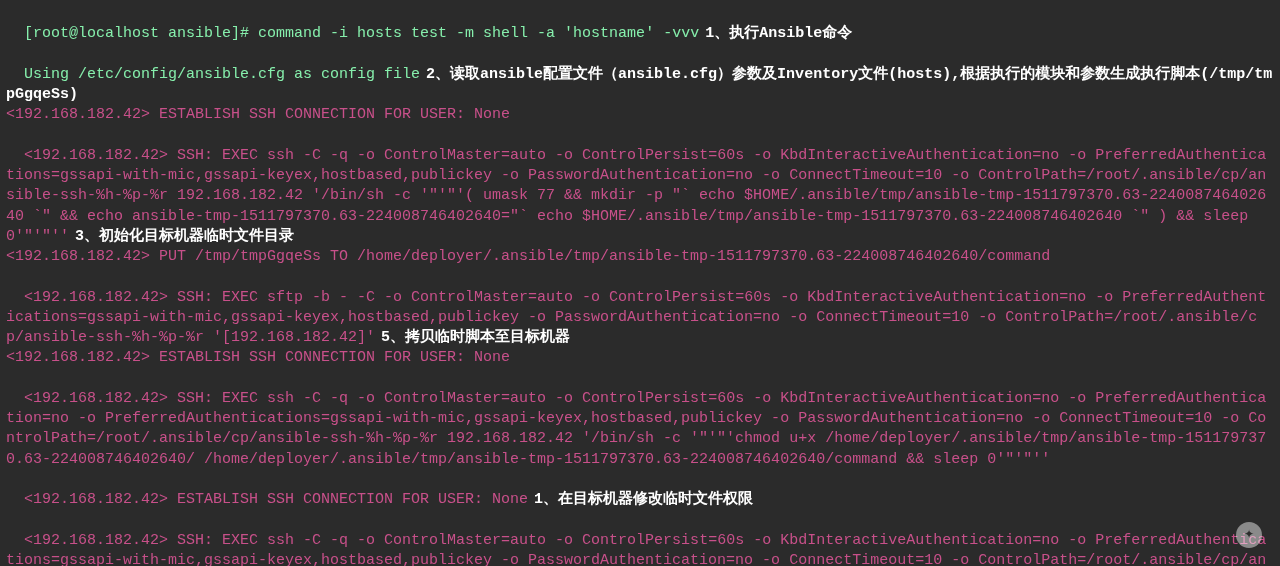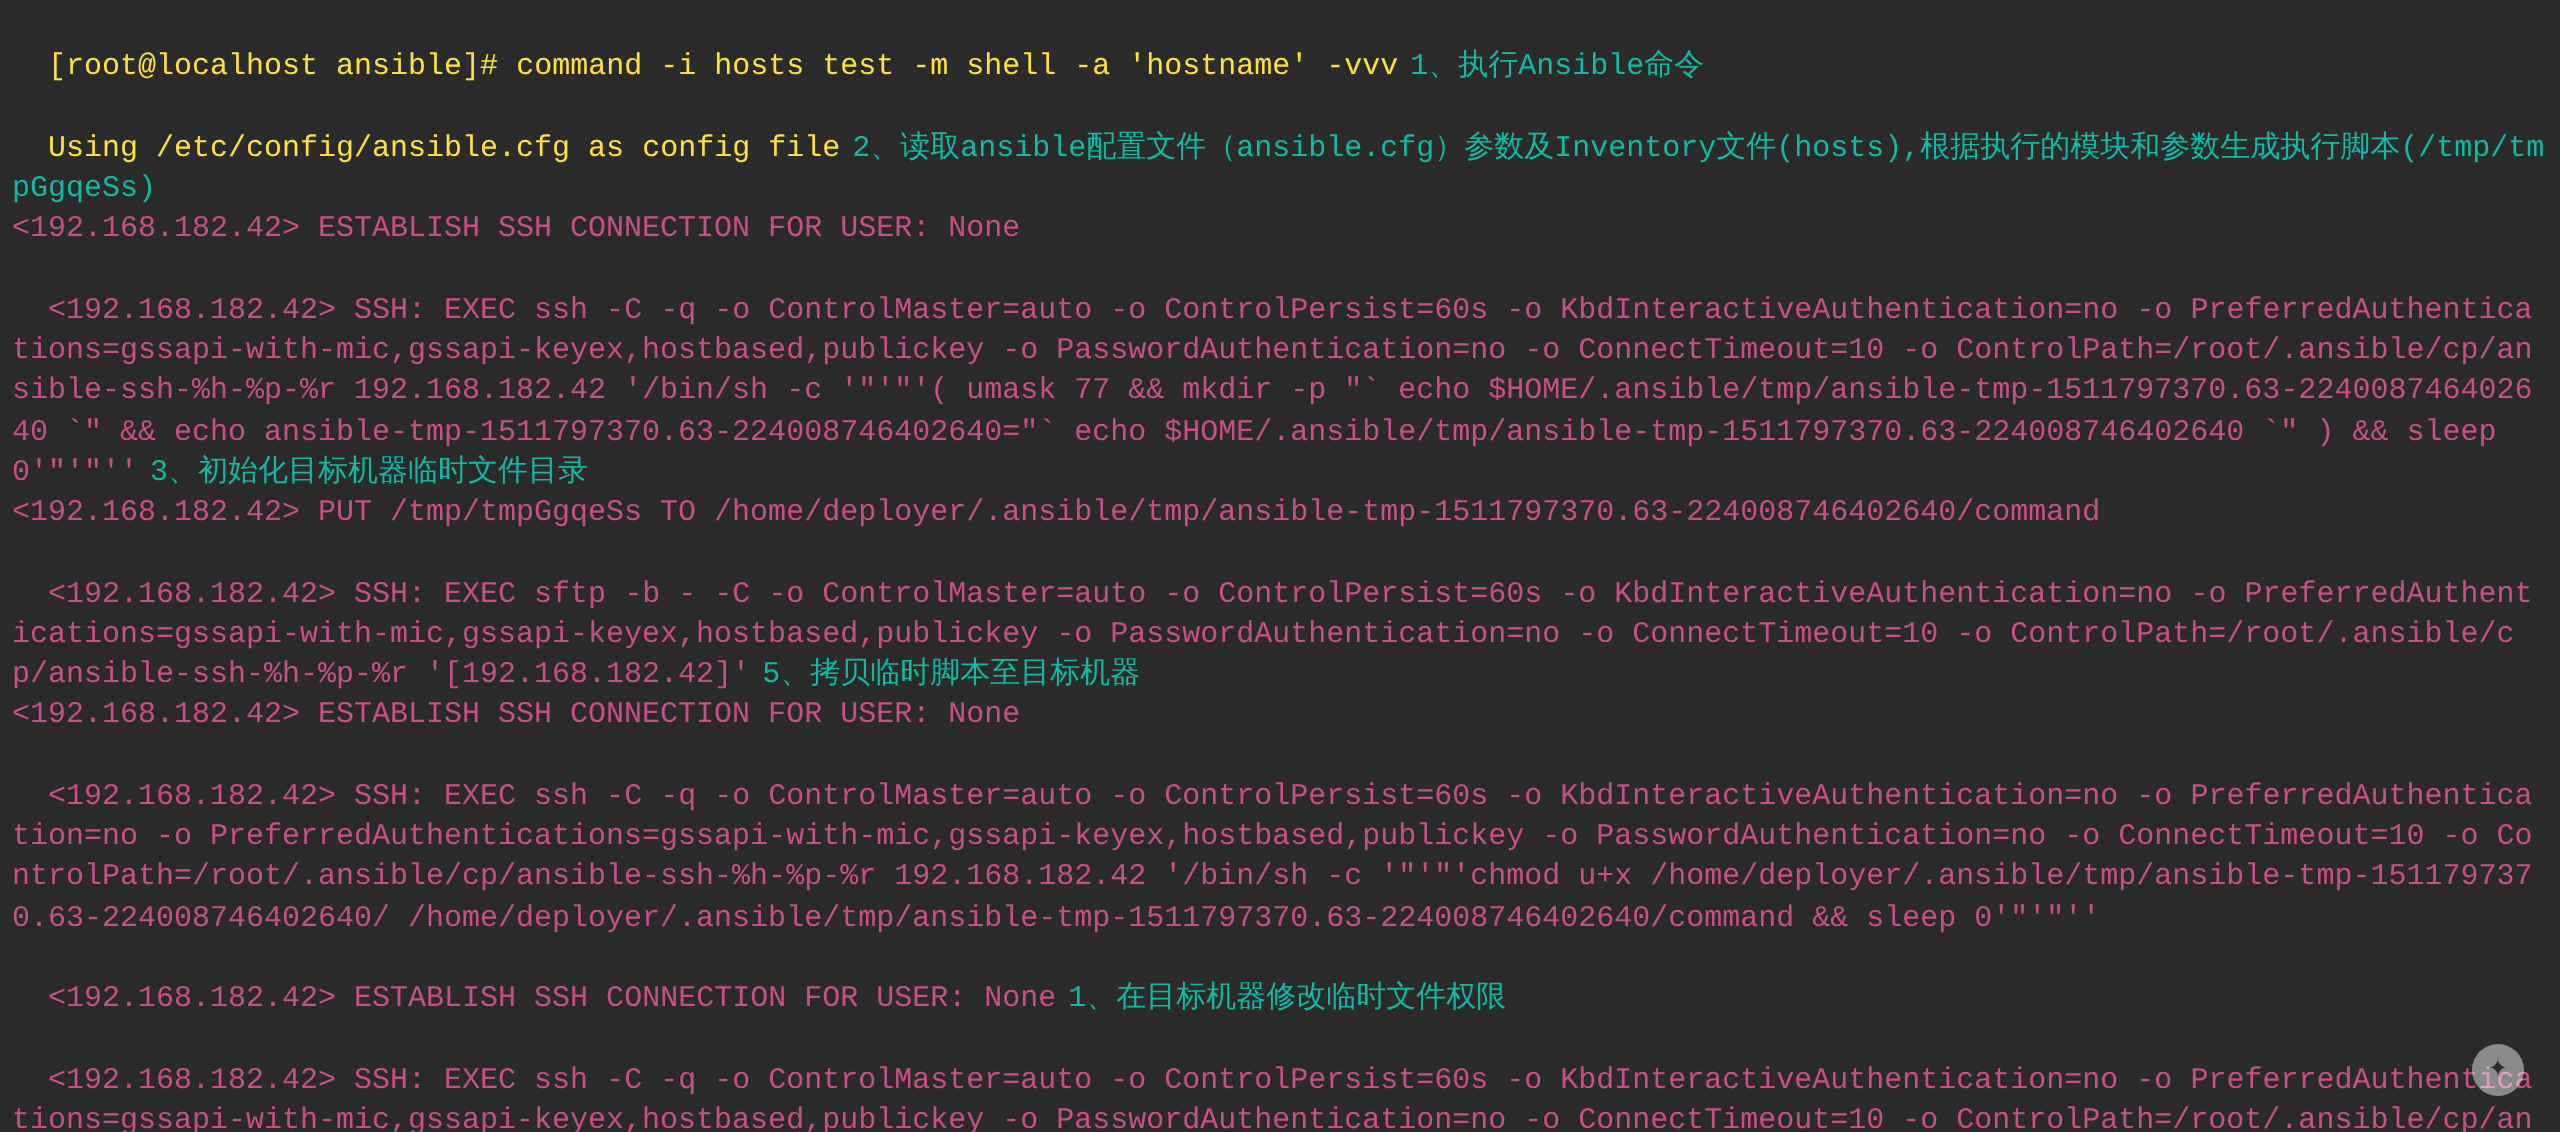--- a/index.html
+++ b/index.html
@@ -15,25 +15,25 @@
       padding: 4px 6px;
       width: 1280px;
       height: 566px;
       overflow: hidden;
       position: relative;
     }
     .line {
       white-space: pre-wrap;
       word-break: break-all;
     }
-    .white { color: #fde047; }
+    .white { color: #86efac; }
     .magenta { color: #c8508a; }
     .annotation {
-      color: #14b8a6;
-      font-weight: normal;
+      color: #ffffff;
+      font-weight: bold;
       margin-left: 6px;
     }
     .watermark {
       position: absolute;
       bottom: 18px;
       right: 18px;
       color: rgba(255,255,255,0.55);
       font-size: 22px;
       font-weight: 300;
       display: flex;

